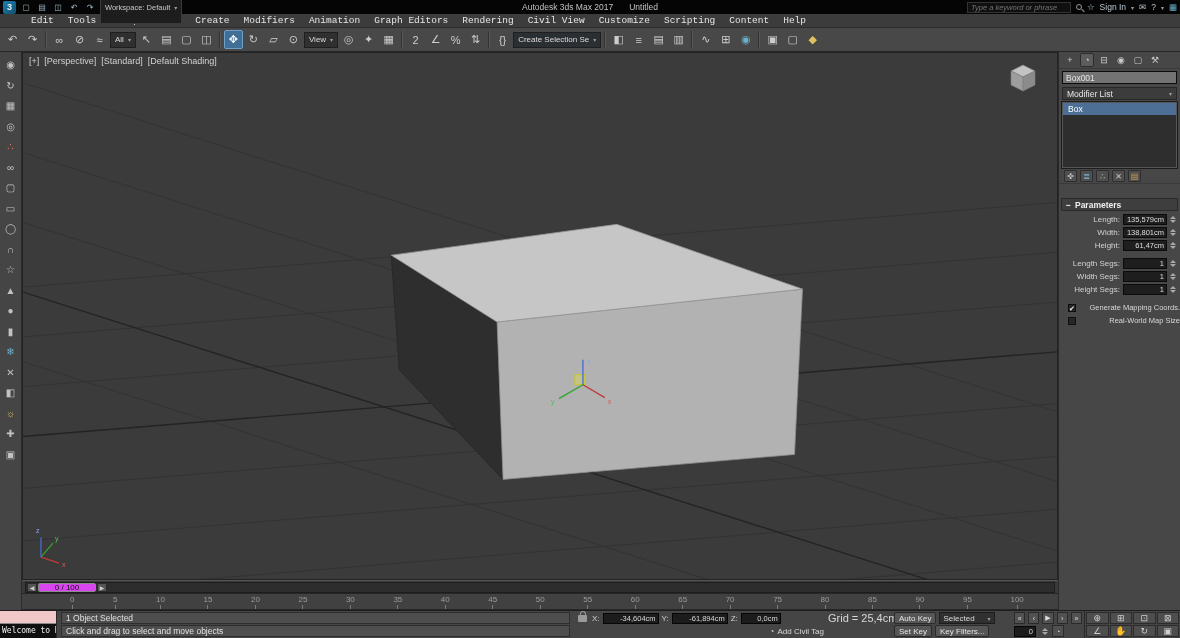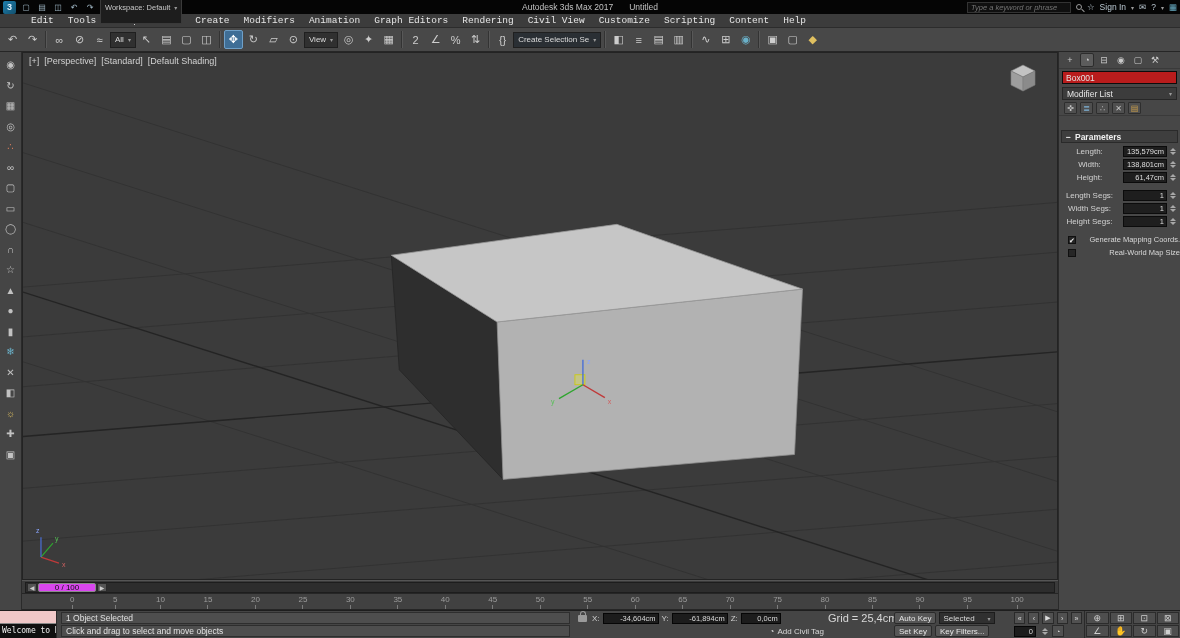--- a/index.html
+++ b/index.html
@@ -52,30 +52,30 @@
   .ts-handle { width:58px; height:9px; background:#d946ef; border:1px solid #8a8a8a; border-radius:2px; color:#101010; font-size:8px; display:flex; align-items:center; justify-content:center; }
   .ruler { height:16px; background:#414141; border-bottom:1px solid #262626; display:flex; align-items:flex-start; justify-content:space-between; padding:2px 34px 0 48px; font-size:8px; color:#9c9c9c; flex:0 0 auto; }
   .tick { display:flex; flex-direction:column; align-items:center; line-height:8px; }
   .tick:after { content:""; width:1px; height:4px; background:#7c7c7c; margin-top:1px; }
 
   
   .cmdpanel { width:122px; background:#474747; border-left:1px solid #2a2a2a; display:flex; flex-direction:column; font-size:8.5px; flex:0 0 auto; }
   .cp-tabs { height:17px; display:flex; align-items:center; gap:3px; padding:0 4px; border-bottom:1px solid #3a3a3a; }
   .cp-tab { width:14px; height:14px; display:flex; align-items:center; justify-content:center; color:#c9c9c9; font-size:9px; border-radius:2px; }
   .cp-tab.active { background:#5c5c5c; border:1px solid #2c2c2c; }
-  .cp-name { height:13px; margin:2px 3px; background:#b91c1c; border:1px solid #0c0c0c; color:#e2e2e2; font-size:8.5px; display:flex; align-items:center; padding:0 3px; }
+  .cp-name { height:13px; margin:2px 3px; background:#737373; border:1px solid #0c0c0c; color:#e2e2e2; font-size:8.5px; display:flex; align-items:center; padding:0 3px; }
   .cp-modlist { height:13px; margin:1px 3px; background:#3c3c3c; border:1px solid #272727; display:flex; align-items:center; justify-content:space-between; padding:0 4px; color:#e6e6e6; }
   .cp-stack { height:66px; margin:1px 3px; background:#2e2e2e; border:1px solid #565656; outline:1px solid #1c1c1c; }
   .stack-item { height:12px; background:#4d6f96; color:#fff; font-size:8.5px; display:flex; align-items:center; padding-left:5px; }
   .cp-stackbtns { height:15px; display:flex; align-items:center; gap:3px; padding:0 5px; border-bottom:1px solid #3a3a3a; }
   .sbico { width:13px; height:12px; display:flex; align-items:center; justify-content:center; font-size:8px; color:#c6c6c6; background:#4f4f4f; border:1px solid #2e2e2e; border-radius:1px; }
   .sbico.lit { color:#7fb4d9; } .sbico.cfg { color:#d0a24a; }
   .rollout { height:13px; margin:14px 2px 2px 2px; background:#3e3e3e; border:1px solid #2a2a2a; display:flex; align-items:center; gap:4px; padding:0 4px; color:#efefef; font-weight:bold; font-size:8.5px; }
   .prow { display:flex; align-items:center; height:13px; padding-right:3px; }
-  .plabel { flex:1; text-align:center; padding-right:3px; color:#d2d2d2; font-size:8px; }
+  .plabel { flex:1; text-align:right; padding-right:3px; color:#d2d2d2; font-size:8px; }
   .pfield { width:44px; height:11px; background:#1e1e1e; border:1px solid #0b0b0b; color:#dedede; font-size:7.5px; display:flex; align-items:center; justify-content:flex-end; padding:0 2px; }
   .spin { width:9px; display:flex; flex-direction:column; align-items:center; gap:1px; margin-left:1px; }
   .spin i { width:0; height:0; border-left:3px solid transparent; border-right:3px solid transparent; }
   .spin .up { border-bottom:3px solid #a8a8a8; }
   .spin .dn { border-top:3px solid #a8a8a8; }
   .pgap { height:5px; }
   .chk { display:flex; align-items:center; height:13px; padding-left:9px; gap:3px; font-size:7.5px; color:#d8d8d8;justify-content:space-between; }
   .cbox { width:8px; height:8px; background:#262626; border:1px solid #101010; color:#eaeaea; font-size:7px; line-height:7px; text-align:center; }
 
   
@@ -330,20 +330,23 @@
         <span class="cp-tab">⊟</span>
         <span class="cp-tab">◉</span>
         <span class="cp-tab">▢</span>
         <span class="cp-tab">⚒</span>
       </div>
       <div class="cp-name">Box001</div>
       <div class="cp-modlist">
         <span>Modifier List</span>
         <span class="caret">▾</span>
       </div>
+      <div class="cp-stack">
+        <div class="stack-item">Box</div>
+      </div>
       <div class="cp-stackbtns">
         <span class="sbico">✜</span>
         <span class="sbico lit">≣</span>
         <span class="sbico">∴</span>
         <span class="sbico">✕</span>
         <span class="sbico cfg">▤</span>
       </div>
 
       <div class="rollout">
         <span>−</span>

